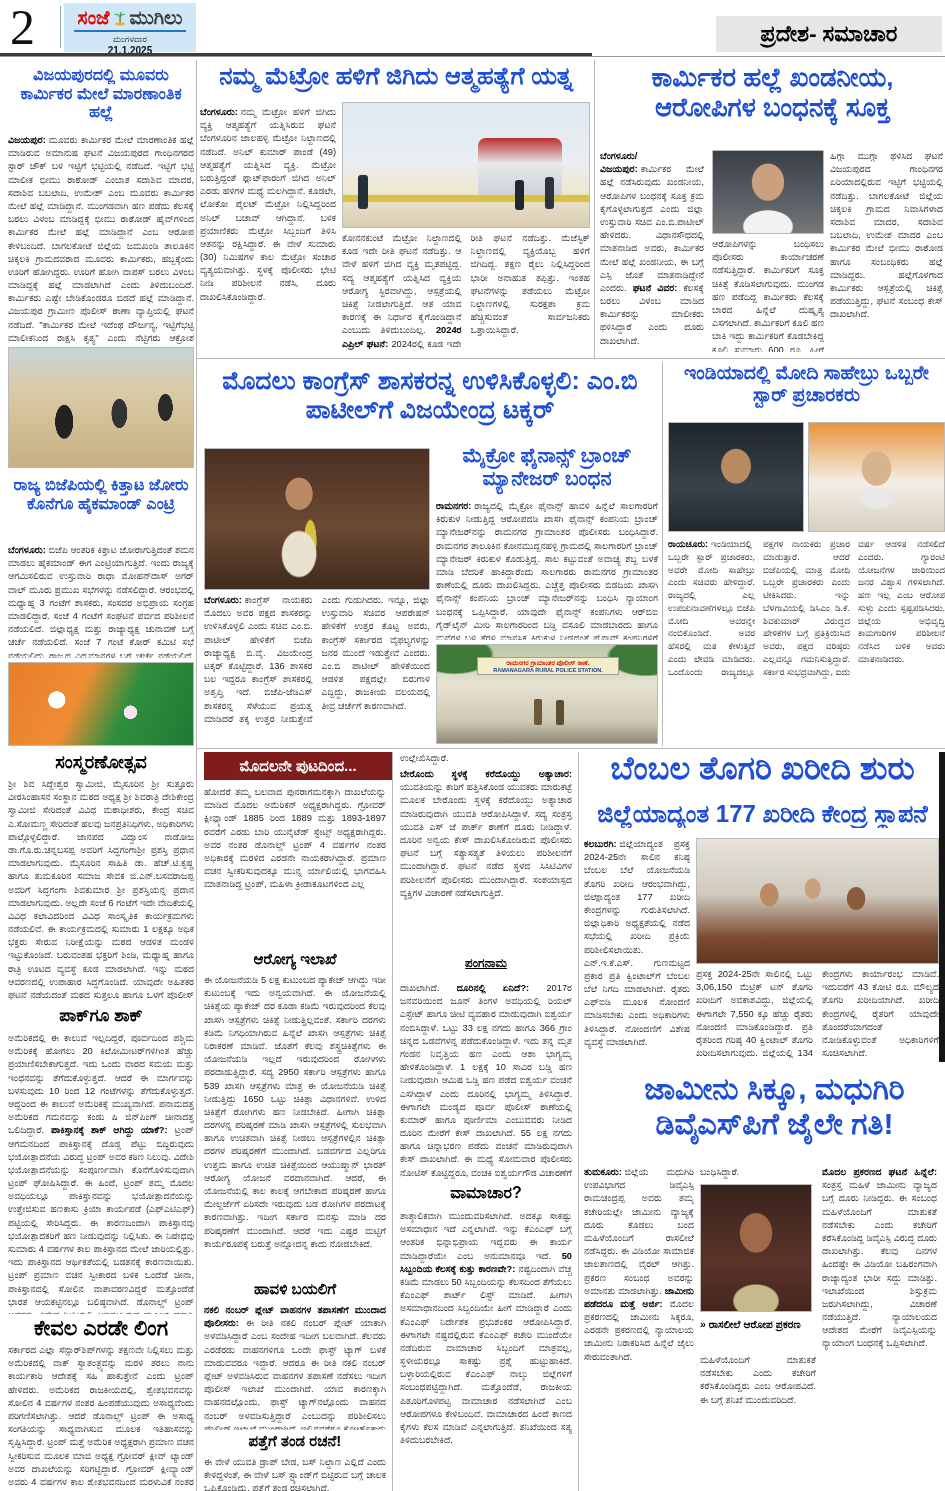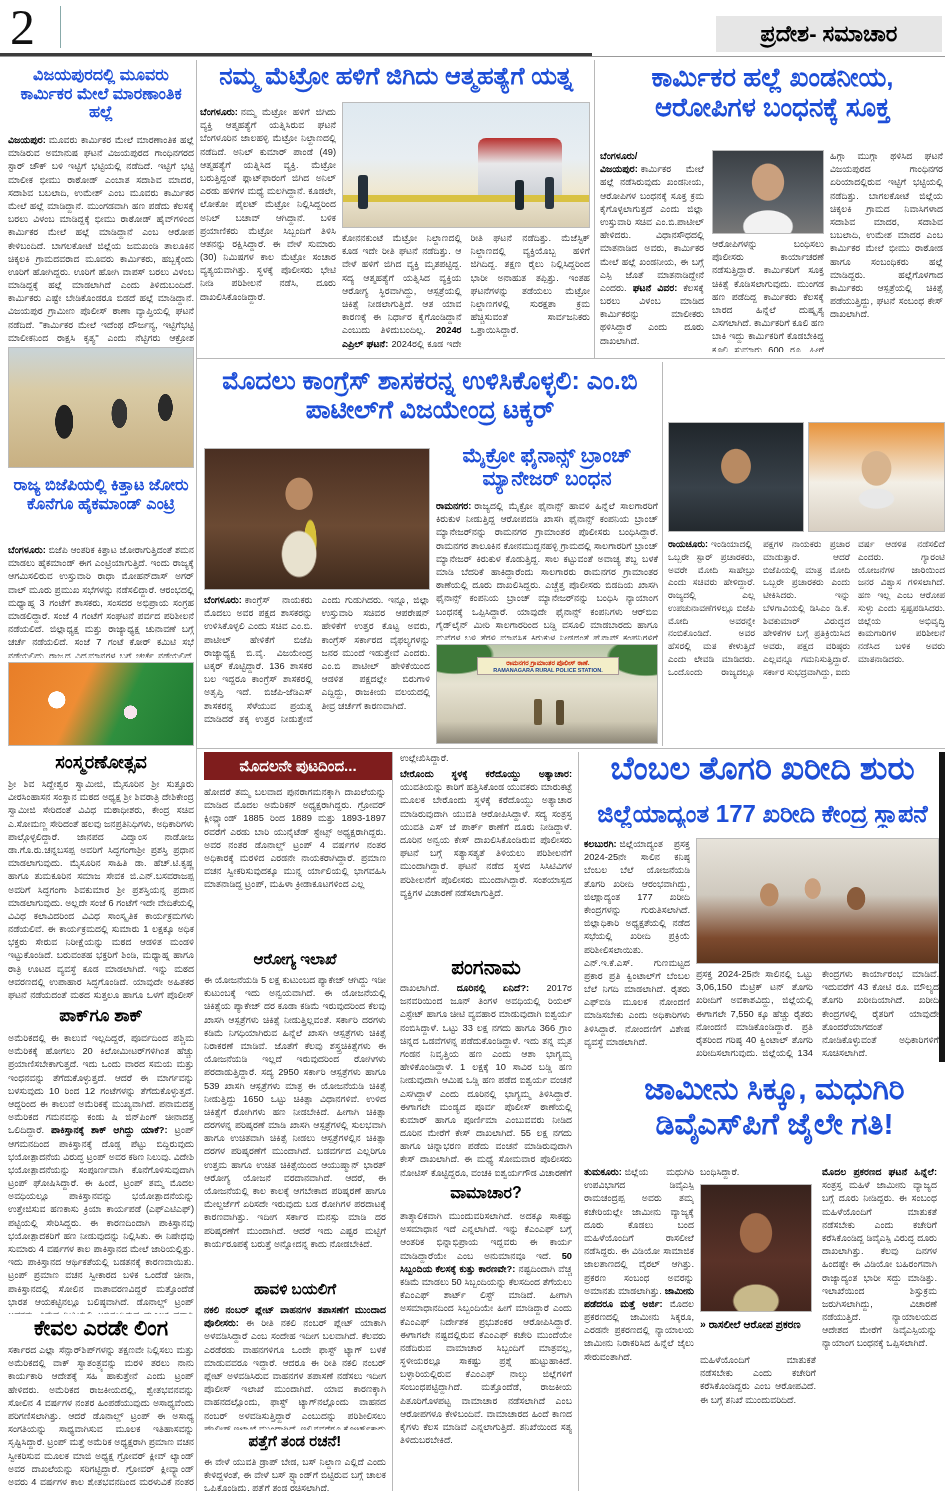--- a/index.html
+++ b/index.html
@@ -35,20 +35,38 @@
   .sign .kn{display:block;font-size:6.5px;font-weight:700;color:#cc2200;line-height:1.2;}
   .sign .en{display:block;font-size:5.5px;font-weight:700;color:#1a3f8f;line-height:1.2;}
 </style>
 </head>
 <body>
 
 <div id="page">
 
   <div class="abs" id="page-num" style="left:10px;top:2px;">2</div>
   <div class="abs" style="left:60px;top:6px;width:1px;height:42px;background:#8aa;"></div>
+  <div class="abs" id="logo-box" style="left:64px;top:3px;width:132px;height:49px;">
+    <div id="logo-row">
+      <span id="logo-red">ಸಂಜೆ</span>
+      <span style="display:inline-block;line-height:0;">
+        <svg width="14" height="15" viewBox="0 0 14 15">
+            <path d="M7 6 C5 2 2 2 1 4 C3 3 5 4 6 6 Z" fill="#2e8b3a"></path>
+            <path d="M7 6 C9 2 12 2 13 4 C11 3 9 4 8 6 Z" fill="#2e8b3a"></path>
+            <path d="M7 6 C6 3 7 1 9 1 C8 2 8 4 8 6 Z" fill="#3aa04a"></path>
+            <rect x="6.4" y="6" width="1.4" height="6" fill="#a8622a"></rect>
+            <ellipse cx="7" cy="13" rx="5" ry="1.4" fill="#e8b23a"></ellipse>
+          </svg>
+      </span>
+      <span id="logo-black">ಮುಗಿಲು</span>
+    </div>
+    <div id="logo-underline"></div>
+    <div id="weekday">ಮಂಗಳವಾರ</div>
+    <div id="date">21.1.2025</div>
+  </div>
   <div class="abs" id="section-label" style="left:716px;top:16px;width:226px;height:36px;">ಪ್ರದೇಶ- ಸಮಾಚಾರ</div>
   <div class="abs" style="left:0;top:53px;width:592px;height:3px;background:#3c3c3c;"></div>
   <div class="abs" style="left:0;top:56px;width:945px;height:1px;background:#999;"></div>
 
   <div class="vdiv" style="left:196px;top:60px;height:1431px;"></div>
   <div class="vdiv" style="left:594px;top:60px;height:298px;"></div>
   <div class="vdiv" style="left:662px;top:362px;height:384px;"></div>
   <div class="hdiv" style="left:196px;top:358px;width:749px;"></div>
   <div class="hdiv" style="left:196px;top:748px;width:749px;"></div>
   <div class="vdiv" style="left:392px;top:752px;height:739px;"></div>
@@ -117,41 +135,42 @@
     radial-gradient(ellipse 60px 30px at 95% 12%, #3f7a3a 60%, transparent 66%),
     linear-gradient(180deg,#b9c7a8 0%,#e7e3d2 40%,#cfc9b4 78%,#8e8878 100%);">
     <div class="sign">
       <span class="kn">ರಾಮನಗರ ಗ್ರಾಮಾಂತರ ಪೊಲೀಸ್ ಠಾಣೆ.</span>
       <span class="en">RAMANAGARA RURAL POLICE STATION.</span>
     </div>
     <div style="position:absolute;left:44%;top:55%;width:8px;height:26px;background:#6b5a3a;border-radius:2px;"></div>
     <div style="position:absolute;left:54%;top:56%;width:8px;height:25px;background:#5d4d32;border-radius:2px;"></div>
   </div>
 
+  <div class="abs hl" style="left:668px;top:362px;width:277px;height:56px;font-size:19px;">ಇಂಡಿಯಾದಲ್ಲಿ ಮೋದಿ ಸಾಹೇಬ್ರು ಒಬ್ಬರೇ ಸ್ಟಾರ್ ಪ್ರಚಾರಕರು</div>
   <div class="photo" style="left:668px;top:422px;width:136px;height:110px;background:
     radial-gradient(ellipse 24px 28px at 50% 40%, #b88a62 60%, transparent 64%),
     linear-gradient(180deg,#20262b 0%,#39424a 60%,#23292e 100%);"></div>
   <div class="photo" style="left:808px;top:422px;width:137px;height:110px;background:
     radial-gradient(ellipse 24px 28px at 50% 42%, #d8b48e 60%, transparent 64%),
     radial-gradient(ellipse 28px 16px at 50% 70%, #e8e8e8 60%, transparent 66%),
     linear-gradient(180deg,#e8943c 0%,#f3efe6 55%,#d8cfc2 100%);"></div>
   <p class="abs bt cols3" style="left:668px;top:538px;width:277px;height:206px;margin:0;font-size:9px;"><b class="dl">ರಾಯಚೂರು:</b><span>ಇಂಡಿಯಾದಲ್ಲಿ ಒಬ್ಬರೇ ಸ್ಟಾರ್ ಪ್ರಚಾರಕರು, ಅವರೇ ಮೋದಿ ಸಾಹೇಬ್ರು ಎಂದು ಸಚಿವರು ಹೇಳಿದ್ದಾರೆ. ರಾಜ್ಯದಲ್ಲಿ ಎಲ್ಲ ಉಪಚುನಾವಣೆಗಳಲ್ಲೂ ಬಿಜೆಪಿ ಮೋದಿ ಅವರನ್ನೇ ನಂಬಿಕೊಂಡಿದೆ. ಅವರ ಹೆಸರಲ್ಲಿ ಮತ ಕೇಳುತ್ತಿದೆ ಎಂದು ಲೇವಡಿ ಮಾಡಿದರು. ಒಂದೊಂದು ರಾಜ್ಯದಲ್ಲೂ ಪಕ್ಷಗಳ ನಾಯಕರು ಪ್ರಚಾರ ಮಾಡುತ್ತಾರೆ. ಆದರೆ ಬಿಜೆಪಿಯಲ್ಲಿ ಮಾತ್ರ ಮೋದಿ ಒಬ್ಬರೇ ಪ್ರಚಾರಕರು ಎಂದು ಟೀಕಿಸಿದರು. ಇನ್ನು ಬೆಳಗಾವಿಯಲ್ಲಿ ಡಿಸಿಎಂ ಡಿ.ಕೆ. ಶಿವಕುಮಾರ್ ವಿರುದ್ಧದ ಹೇಳಿಕೆಗಳ ಬಗ್ಗೆ ಪ್ರತಿಕ್ರಿಯಿಸಿದ ಅವರು, ಪಕ್ಷದ ವರಿಷ್ಠರು ಎಲ್ಲವನ್ನೂ ಗಮನಿಸುತ್ತಿದ್ದಾರೆ. ಸರ್ಕಾರ ಸುಭದ್ರವಾಗಿದ್ದು, ಐದು ವರ್ಷ ಆಡಳಿತ ನಡೆಸಲಿದೆ ಎಂದರು. ಗ್ಯಾರಂಟಿ ಯೋಜನೆಗಳ ಜಾರಿಯಿಂದ ಜನರ ವಿಶ್ವಾಸ ಗಳಿಸಲಾಗಿದೆ. ಹಣ ಇಲ್ಲ ಎಂಬ ಆರೋಪ ಸುಳ್ಳು ಎಂದು ಸ್ಪಷ್ಟಪಡಿಸಿದರು. ಜಿಲ್ಲೆಯ ಅಭಿವೃದ್ಧಿ ಕಾಮಗಾರಿಗಳ ಪರಿಶೀಲನೆ ನಡೆಸಿದ ಬಳಿಕ ಅವರು ಮಾತನಾಡಿದರು.</span></p>
 
   <div class="abs black-bar" style="left:204px;top:752px;width:188px;height:28px;">ಮೊದಲನೇ ಪುಟದಿಂದ...</div>
   <p class="abs bt" style="left:204px;top:786px;width:182px;height:162px;margin:0;"><span>ಹೋದರೆ ತಮ್ಮ ಬಲವಾದ ಪುನರಾಗಮನಕ್ಕಾಗಿ ದಾಖಲೆಯನ್ನು ಮಾಡಿದ ಮೊದಲ ಅಮೆರಿಕನ್ ಅಧ್ಯಕ್ಷರಾಗಿದ್ದರು. ಗ್ರೋವರ್ ಕ್ಲೀವ್ಲ್ಯಾಂಡ್ 1885 ರಿಂದ 1889 ಮತ್ತು 1893-1897 ರವರೆಗೆ ಎರಡು ಬಾರಿ ಯುನೈಟೆಡ್ ಸ್ಟೇಟ್ಸ್ ಅಧ್ಯಕ್ಷರಾಗಿದ್ದರು. ಅವರ ನಂತರ ಡೊನಾಲ್ಡ್ ಟ್ರಂಪ್ 4 ವರ್ಷಗಳ ನಂತರ ಅಧಿಕಾರಕ್ಕೆ ಮರಳಿದ ಎರಡನೇ ನಾಯಕರಾಗಿದ್ದಾರೆ. ಪ್ರಮಾಣ ವಚನ ಸ್ವೀಕರಿಸುವುದಕ್ಕೂ ಮುನ್ನ ರ್ಯಾಲಿಯಲ್ಲಿ ಭಾಗವಹಿಸಿ ಮಾತನಾಡಿದ್ದ ಟ್ರಂಪ್, ಮಹಿಳಾ ಕ್ರೀಡಾಕೂಟಗಳಿಂದ ಎಲ್ಲ</span></p>
   <div class="abs sec-head" style="left:204px;top:950px;width:182px;height:22px;font-size:15px;">ಆರೋಗ್ಯ ಇಲಾಖೆ</div>
   <p class="abs bt" style="left:204px;top:974px;width:182px;height:304px;margin:0;"><span>ಈ ಯೋಜನೆಯಡಿ 5 ಲಕ್ಷ ಕುಟುಂಬದ ಪ್ಯಾಕೇಜ್ ಆಗಿದ್ದು ಇಡೀ ಕುಟುಂಬಕ್ಕೆ ಇದು ಅನ್ವಯವಾಗಿದೆ. ಈ ಯೋಜನೆಯಲ್ಲಿ ಚಿಕಿತ್ಸೆಯ ಪ್ಯಾಕೇಜ್ ದರ ಕೂಡಾ ಕಡಿಮೆ ಇರುವುದರಿಂದ ಕೆಲವು ಖಾಸಗಿ ಆಸ್ಪತ್ರೆಗಳು ಚಿಕಿತ್ಸೆ ನೀಡುತ್ತಿಲ್ಲವಂತೆ. ಸರ್ಕಾರಿ ದರಗಳು ಕಡಿಮೆ ನಿಗಧಿಯಾಗಿರುವ ಹಿನ್ನೆಲೆ ಖಾಸಗಿ ಆಸ್ಪತ್ರೆಗಳು ಚಿಕಿತ್ಸೆ ನಿರಾಕರಣೆ ಮಾಡಿವೆ. ಜೊತೆಗೆ ಕೆಲವು ಶಸ್ತ್ರಚಿಕಿತ್ಸೆಗಳು ಈ ಯೋಜನೆಯಡಿ ಇಲ್ಲದೆ ಇರುವುದರಿಂದ ರೋಗಿಗಳು ಪರದಾಡುತ್ತಿದ್ದಾರೆ. ಸದ್ಯ 2950 ಸರ್ಕಾರಿ ಆಸ್ಪತ್ರೆಗಳು ಹಾಗೂ 539 ಖಾಸಗಿ ಆಸ್ಪತ್ರೆಗಳು ಮಾತ್ರ ಈ ಯೋಜನೆಯಡಿ ಚಿಕಿತ್ಸೆ ನೀಡುತ್ತಿದ್ದು 1650 ಒಟ್ಟು ಚಿಕಿತ್ಸಾ ವಿಧಾನಗಳಿವೆ. ಉಳಿದ ಚಿಕಿತ್ಸೆಗೆ ರೋಗಿಗಳು ಹಣ ನೀಡಬೇಕಿದೆ. ಹೀಗಾಗಿ ಚಿಕಿತ್ಸಾ ದರಗಳನ್ನ ಪರಿಷ್ಕರಣೆ ಮಾಡಿ ಖಾಸಗಿ ಆಸ್ಪತ್ರೆಗಳಲ್ಲಿ ಸುಲಭವಾಗಿ ಹಾಗೂ ಉಚಿತವಾಗಿ ಚಿಕಿತ್ಸೆ ನೀಡಲು ಆಸ್ಪತ್ರೆಗಳಲ್ಲಿನ ಚಿಕಿತ್ಸಾ ದರಗಳ ಪರಿಷ್ಕರಣೆಗೆ ಮುಂದಾಗಿದೆ. ಬಡವರ್ಗದ ಎಲ್ಲರಿಗೂ ಉತ್ತಮ ಹಾಗೂ ಉಚಿತ ಚಿಕಿತ್ಸೆಯಿಂದ ಆಯುಷ್ಮಾನ್ ಭಾರತ್ ಆರೋಗ್ಯ ಯೋಜನೆ ವರದಾನವಾಗಿದೆ. ಆದರೆ, ಈ ಯೋಜನೆಯಲ್ಲಿ ಕಾಲ ಕಾಲಕ್ಕೆ ಆಗಬೇಕಾದ ಪರಿಷ್ಕರಣೆ ಹಾಗೂ ಮೇಲ್ದರ್ಜೆಗೆ ಏರಿಸದೇ ಇರುವುದು ಬಡ ರೋಗಿಗಳ ಪರದಾಟಕ್ಕೆ ಕಾರಣವಾಗಿತ್ತು. ಇದೀಗ ಸರ್ಕಾರ ಮನಸ್ಸು ಮಾಡಿ ದರ ಪರಿಷ್ಕರಣೆಗೆ ಮುಂದಾಗಿದೆ. ಆದರೆ ಇದು ಎಷ್ಟರ ಮಟ್ಟಿಗೆ ಕಾರ್ಯರೂಪಕ್ಕೆ ಬರುತ್ತೆ ಅನ್ನೋದನ್ನ ಕಾದು ನೋಡಬೇಕಿದೆ.</span></p>
   <div class="abs sec-head" style="left:204px;top:1280px;width:182px;height:22px;font-size:15px;">ಹಾವಳಿ ಬಯಲಿಗೆ</div>
   <p class="abs bt" style="left:204px;top:1304px;width:182px;height:126px;margin:0;"><b>ನಕಲಿ ನಂಬರ್ ಪ್ಲೇಟ್ ವಾಹನಗಳ ತಪಾಸಣೆಗೆ ಮುಂದಾದ ಪೊಲೀಸರು:</b> <span>ಈ ರೀತಿ ನಕಲಿ ನಂಬರ್ ಪ್ಲೇಟ್ ಯಾಕಾಗಿ ಅಳವಡಿಸಿದ್ದಾರೆ ಎಂಬ ಸಂದೇಹ ಇದೀಗ ಬಲವಾಗಿದೆ. ಕೆಲವರು ಎರಡೆರಡು ವಾಹನಗಳಿಗೂ ಒಂದೇ ಫಾಸ್ಟ್ ಟ್ಯಾಗ್ ಬಳಕೆ ಮಾಡುವವರೂ ಇದ್ದಾರೆ. ಆದರೂ ಈ ರೀತಿ ನಕಲಿ ನಂಬರ್ ಪ್ಲೇಟ್ ಅಳವಡಿಸಿರುವ ವಾಹನಗಳ ತಪಾಸಣೆ ನಡೆಸಲು ಇದೀಗ ಪೊಲೀಸ್ ಇಲಾಖೆ ಮುಂದಾಗಿದೆ. ಯಾವ ಕಾರಣಕ್ಕಾಗಿ ವಾಹನದಲ್ಲೊಂದು, ಫಾಸ್ಟ್ ಟ್ಯಾಗ್‌ನಲ್ಲೊಂದು ವಾಹನದ ನಂಬರ್ ಅಳವಡಿಸುತ್ತಿದ್ದಾರೆ ಎಂಬುದನ್ನು ಪರಿಶೀಲಿಸಲು ಪೊಲೀಸ್ ಇಲಾಖೆ ಮುಂದಾಗಿದೆ. ಇಲ್ಲಿನವರೆಗೂ ಕೋರ್ಟ್‌ಕಾರು ಬ್ಯಾಂಕ್ ದರೋಡೆಕೋರರ ತನಿಖೆಯಿಂದ ಮತ್ತೊಂದು ಅಕ್ರಮ ಬೆಳಕಿಗೆ ಬಂದಂತಾಗಿದೆ.</span></p>
   <div class="abs sec-head" style="left:204px;top:1432px;width:182px;height:22px;font-size:15px;">ಪತ್ತೆಗೆ ತಂಡ ರಚನೆ!</div>
   <p class="abs bt" style="left:204px;top:1456px;width:182px;height:35px;margin:0;"><span>ಈ ವೇಳೆ ಯುವತಿ ಡ್ರಾಪ್ ಬೇಡ, ಬಸ್ ನಿಲ್ದಾಣ ಎಲ್ಲಿದೆ ಎಂದು ಕೇಳಿದ್ದಳಂತೆ, ಈ ವೇಳೆ ಬಸ್ ಸ್ಟ್ಯಾಂಡ್‌ಗೆ ಬಿಟ್ಟಿರುವ ಬಗ್ಗೆ ಚಾಲಕ ಒಪ್ಪಿಕೊಂಡಿದ್ದು, ಪತ್ತೆಗೆ ತಂಡ ರಚಿಸಲಾಗಿದೆ.</span></p>
 
   <p class="abs bt" style="left:400px;top:752px;width:172px;height:14px;margin:0;"><span>ಉಲ್ಲೇಖಿಸಿದ್ದಾರೆ.</span></p>
   <p class="abs bt" style="left:400px;top:768px;width:172px;height:186px;margin:0;"><b>ಬೇರೊಂದು ಸ್ಥಳಕ್ಕೆ ಕರೆದೊಯ್ದು ಅತ್ಯಾಚಾರ:</b> <span>ಯುವತಿಯನ್ನು ಕಾರಿಗೆ ಹತ್ತಿಸಿಕೊಂಡ ಯುವಕರು ಮಾರುಕಟ್ಟೆ ಮೂಲಕ ಬೇರೊಂದು ಸ್ಥಳಕ್ಕೆ ಕರೆದೊಯ್ದು ಅತ್ಯಾಚಾರ ಮಾಡಿರುವುದಾಗಿ ಯುವತಿ ಆರೋಪಿಸಿದ್ದಾಳೆ. ಸದ್ಯ ಸಂತ್ರಸ್ತ ಯುವತಿ ಎಸ್ ಜೆ ಪಾರ್ಕ್ ಠಾಣೆಗೆ ದೂರು ನೀಡಿದ್ದಾಳೆ. ದೂರಿನ ಅನ್ವಯ ಕೇಸ್ ದಾಖಲಿಸಿಕೊಂಡಿರುವ ಪೊಲೀಸರು ಘಟನೆ ಬಗ್ಗೆ ಸತ್ಯಾಸತ್ಯತೆ ತಿಳಿಯಲು ಪರಿಶೀಲನೆಗೆ ಮುಂದಾಗಿದ್ದಾರೆ. ಘಟನೆ ನಡೆದ ಸ್ಥಳದ ಸಿಸಿಟಿವಿಗಳ ಪರಿಶೀಲನೆಗೆ ಪೊಲೀಸರು ಮುಂದಾಗಿದ್ದಾರೆ. ಸಂಶಯಾಸ್ಪದ ವ್ಯಕ್ತಿಗಳ ವಿಚಾರಣೆ ನಡೆಸಲಾಗುತ್ತಿದೆ.</span></p>
-  <div class="abs sec-head" style="left:400px;top:956px;width:172px;height:24px;font-size:20px;">ಪಂಗನಾಮ</div>
+  <div class="abs sec-head" style="left:400px;top:956px;width:172px;height:24px;font-size:12px;text-decoration:underline;">ಪಂಗನಾಮ</div>
   <p class="abs bt" style="left:400px;top:982px;width:172px;height:200px;margin:0;"><span>ದಾಖಲಾಗಿದೆ.</span> <b>ದೂರಿನಲ್ಲಿ ಏನಿದೆ?:</b> <span>2017ರ ಜನವರಿಯಿಂದ ಜೂನ್ ತಿಂಗಳ ಅವಧಿಯಲ್ಲಿ ರಿಯಲ್ ಎಸ್ಟೇಟ್ ಹಾಗೂ ಚೀಟಿ ವ್ಯವಹಾರ ಮಾಡುವುದಾಗಿ ಐಶ್ವರ್ಯ ನಂಬಿಸಿದ್ದಾಳೆ. ಒಟ್ಟು 33 ಲಕ್ಷ ನಗದು ಹಾಗೂ 366 ಗ್ರಾಂ ಚಿನ್ನದ ಒಡವೆಗಳನ್ನ ಪಡೆದುಕೊಂಡಿದ್ದಾಳೆ. ಇದು ತನ್ನ ಮೃತ ಗಂಡನ ನಿವೃತ್ತಿಯ ಹಣ ಎಂದು ಆಶಾ ಭಾಗ್ಯಮ್ಮ ಹೇಳಿಕೊಂಡಿದ್ದಾಳೆ. 1 ಲಕ್ಷಕ್ಕೆ 10 ಸಾವಿರ ಬಡ್ಡಿ ಹಣ ನೀಡುವುದಾಗಿ ಆಮಿಷ ಒಡ್ಡಿ ಹಣ ಪಡೆದ ಐಶ್ವರ್ಯ ವಂಚನೆ ಎಸಗಿದ್ದಾಳೆ ಎಂದು ದೂರಿನಲ್ಲಿ ಭಾಗ್ಯಮ್ಮ ತಿಳಿಸಿದ್ದಾರೆ. ಈಗಾಗಲೇ ಮಂಡ್ಯದ ಪೂರ್ವ ಪೊಲೀಸ್ ಠಾಣೆಯಲ್ಲಿ ಕುಮಾರ್ ಹಾಗೂ ಪೂರ್ಣಿಮಾ ಎಂಬುವವರು ನೀಡಿದ ದೂರಿನ ಮೇರೆಗೆ ಕೇಸ್ ದಾಖಲಾಗಿದೆ. 55 ಲಕ್ಷ ನಗದು ಹಾಗೂ ಚಿನ್ನಾಭರಣ ಪಡೆದು ವಂಚನೆ ಮಾಡಿರುವುದಾಗಿ ಕೇಸ್ ದಾಖಲಾಗಿದೆ. ಈ ಮಧ್ಯೆ ಸೋಮವಾರ ಪೊಲೀಸರು ನೋಟಿಸ್ ಕೊಟ್ಟಿದ್ದರೂ, ವಂಚಕಿ ಐಶ್ವರ್ಯಗೌಡ ವಿಚಾರಣೆಗೆ ಹಾಜರಾಗಿಲ್ಲ ಎಂದು ಪೊಲೀಸ್ ಮೂಲಗಳು ತಿಳಿಸಿವೆ.</span></p>
   <div class="abs sec-head" style="left:400px;top:1184px;width:172px;height:24px;font-size:16px;">ವಾಮಾಚಾರ?</div>
   <p class="abs bt" style="left:400px;top:1210px;width:172px;height:281px;margin:0;"><span>ತಾತ್ಕಾಲಿಕವಾಗಿ ಮುಂದುವರಿಸಲಾಗಿದೆ. ಅದಕ್ಕೂ ಸಾಕಷ್ಟು ಅಸಮಾಧಾನ ಇದೆ ಎನ್ನಲಾಗಿದೆ. ಇನ್ನು ಕೆಎಂಎಫ್ ಬಗ್ಗೆ ಆಂತರಿಕ ಭಿನ್ನಾಭಿಪ್ರಾಯ ಇದ್ದವರು ಈ ಕಾರ್ಯ ಮಾಡಿದ್ದಾರೆಯೇ ಎಂಬ ಅನುಮಾನವೂ ಇದೆ.</span> <b>50 ಸಿಬ್ಬಂದಿಯ ಕೆಲಸಕ್ಕೆ ಕುತ್ತು ಕಾರಣವೇ?:</b> <span>ನಷ್ಟದಿಂದಾಗಿ ವೆಚ್ಚ ಕಡಿಮೆ ಮಾಡಲು 50 ಸಿಬ್ಬಂದಿಯನ್ನು ಕೆಲಸದಿಂದ ತೆಗೆಯಲು ಕೆಎಂಎಫ್ ಶಾರ್ಟ್ ಲಿಸ್ಟ್ ಮಾಡಿದೆ. ಹೀಗಾಗಿ ಅಸಮಾಧಾನದಿಂದ ಸಿಬ್ಬಂದಿಯೇ ಹೀಗೆ ಮಾಡಿದ್ದಾರೆ ಎಂದು ಕೆಎಂಎಫ್ ನಿರ್ದೇಶಕ ಪ್ರಭುಶಂಕರ ಆರೋಪಿಸಿದ್ದಾರೆ. ಈಗಾಗಲೇ ನಷ್ಟದಲ್ಲಿರುವ ಕೆಎಂಎಫ್ ಕಚೇರಿ ಮುಂದೆಯೇ ನಡೆದಿರುವ ವಾಮಾಚಾರ ಸಿಬ್ಬಂದಿಗೆ ಮಾತ್ರವಲ್ಲ, ಸ್ಥಳೀಯರಲ್ಲೂ ಸಾಕಷ್ಟು ಪ್ರಶ್ನೆ ಹುಟ್ಟುಹಾಕಿದೆ. ಬಳ್ಳಾರಿಯಲ್ಲಿರುವ ಕೆಎಂಎಫ್ ನಾಲ್ಕು ಜಿಲ್ಲೆಗಳಿಗೆ ಸಂಬಂಧಪಟ್ಟಿದ್ದಾಗಿದೆ. ಮತ್ತೊಂದೆಡೆ, ರಾಜಕೀಯ ಪಿತೂರಿಗೊಳಪಟ್ಟ ವಾಮಾಚಾರ ನಡೆಸಲಾಗಿದೆ ಎಂಬ ಆರೋಪಗಳೂ ಕೇಳಿಬಂದಿವೆ. ವಾಮಾಚಾರದ ಹಿಂದೆ ಕಾಣದ ಕೈಗಳು ಕೆಲಸ ಮಾಡಿವೆ ಎನ್ನಲಾಗುತ್ತಿದೆ. ತನಿಖೆಯಿಂದ ಸತ್ಯ ತಿಳಿದುಬರಬೇಕಿದೆ.</span></p>
 
   <div class="abs hl" style="left:582px;top:750px;width:361px;height:46px;font-size:32px;">ಬೆಂಬಲ ತೊಗರಿ ಖರೀದಿ ಶುರು</div>
   <div class="abs hl" style="left:582px;top:800px;width:361px;height:28px;font-size:24px;font-weight:700;">ಜಿಲ್ಲೆಯಾದ್ಯಂತ 177 ಖರೀದಿ ಕೇಂದ್ರ ಸ್ಥಾಪನೆ</div>
   <p class="abs bt" style="left:584px;top:838px;width:106px;height:226px;margin:0;"><b class="dl">ಕಲಬುರಗಿ:</b><span>ಜಿಲ್ಲೆಯಾದ್ಯಂತ ಪ್ರಸಕ್ತ 2024-25ನೇ ಸಾಲಿನ ಕನಿಷ್ಠ ಬೆಂಬಲ ಬೆಲೆ ಯೋಜನೆಯಡಿ ತೊಗರಿ ಖರೀದಿ ಆರಂಭವಾಗಿದ್ದು, ಜಿಲ್ಲಾಾದ್ಯಂತ 177 ಖರೀದಿ ಕೇಂದ್ರಗಳನ್ನು ಗುರುತಿಸಲಾಗಿದೆ. ಜಿಲ್ಲಾಧಿಕಾರಿ ಅಧ್ಯಕ್ಷತೆಯಲ್ಲಿ ನಡೆದ ಸಭೆಯಲ್ಲಿ ಖರೀದಿ ಪ್ರಕ್ರಿಯೆ ಪರಿಶೀಲಿಸಲಾಯಿತು. ಎನ್.ಇ.ಕೆ.ಎಸ್. ಗುಣಮಟ್ಟದ ಪ್ರಕಾರ ಪ್ರತಿ ಕ್ವಿಂಟಾಲ್‌ಗೆ ಬೆಂಬಲ ಬೆಲೆ ನಿಗದಿ ಮಾಡಲಾಗಿದೆ. ರೈತರು ಎಫ್‌ಐಡಿ ಮೂಲಕ ನೋಂದಣಿ ಮಾಡಿಸಬೇಕು ಎಂದು ಅಧಿಕಾರಿಗಳು ತಿಳಿಸಿದ್ದಾರೆ. ನೋಂದಣಿಗೆ ವಿಶೇಷ ವ್ಯವಸ್ಥೆ ಮಾಡಲಾಗಿದೆ.</span></p>
   <div class="photo" style="left:696px;top:838px;width:243px;height:126px;background:
     radial-gradient(ellipse 16px 20px at 30% 45%, #b98a64 55%, transparent 60%),
     radial-gradient(ellipse 14px 18px at 48% 40%, #caa07e 55%, transparent 60%),

